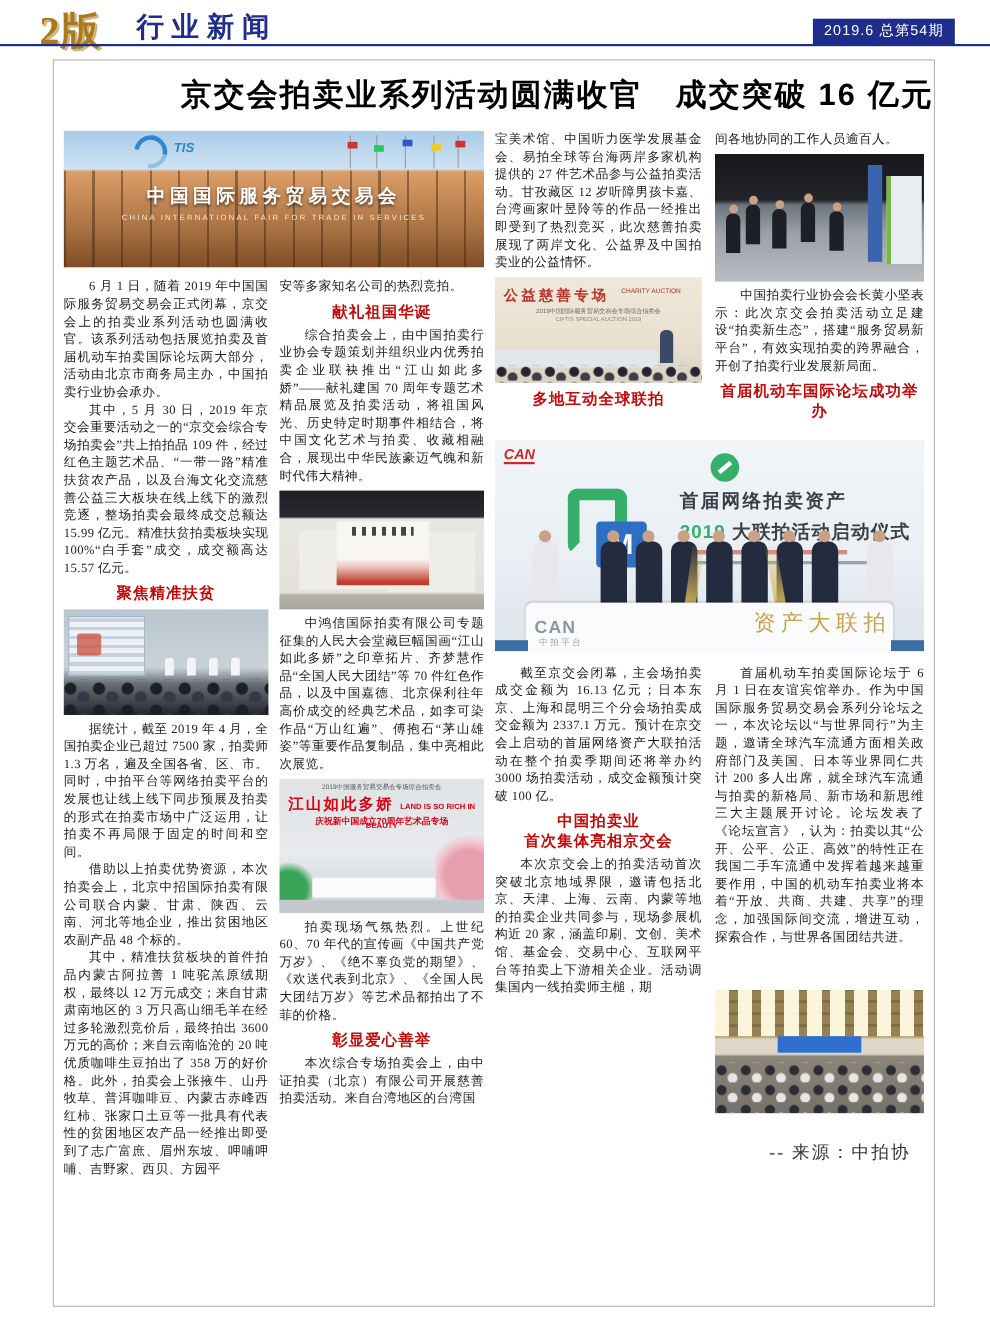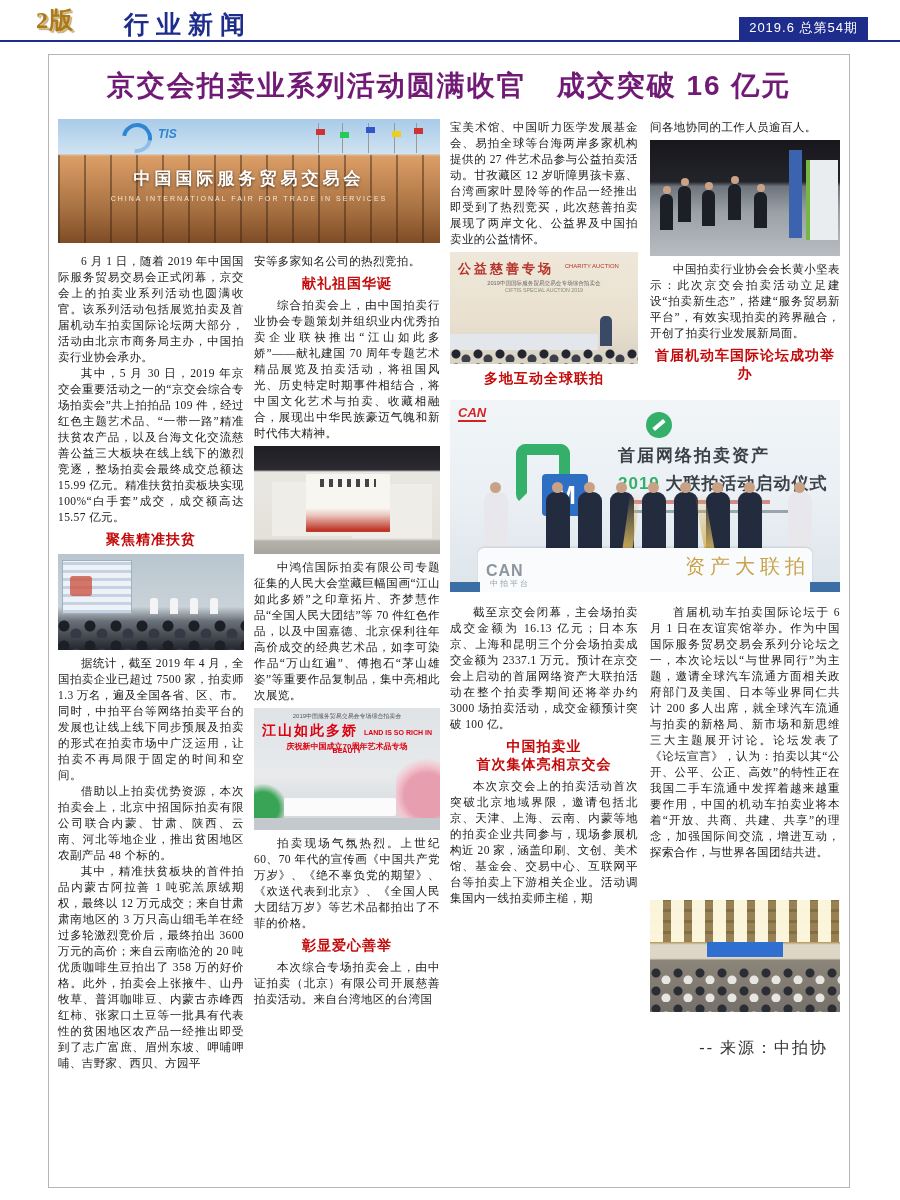--- a/index.html
+++ b/index.html
@@ -5,44 +5,44 @@
   * { box-sizing: border-box; }
   html,body { margin:0; padding:0; background:#ffffff; }
   .page {
     position:relative; width:900px; height:1200px; background:#fff;
     font-family:"Liberation Serif","DejaVu Serif",serif; overflow:hidden;
   }
 
   
   .masthead { position:absolute; left:0; top:0; width:900px; height:42px; }
   .page-num {
-    position:absolute; left:36px; top:4px; font-size:24px; font-weight:900;
+    position:absolute; left:36px; top:4px; font-size:36px; font-weight:900;
     font-family:"Liberation Serif",serif; color:#a9791f;
     text-shadow:1px 1px 0 #e3c06c, 2px 2px 1px rgba(90,60,10,.45); letter-spacing:1px;
   }
   .section-title {
     position:absolute; left:124px; top:8px; font-size:25px; font-weight:900;
     color:#1e2c8c; letter-spacing:7px; font-family:"Liberation Serif",serif;
   }
   .issue-badge {
     position:absolute; right:32px; top:17px; background:#1e2c8c; color:#fff;
     font-size:13px; padding:2px 10px 3px; font-family:"Liberation Sans",sans-serif;
     letter-spacing:1px;
   }
   .masthead-rule { position:absolute; left:0; top:40px; width:900px; height:2px; background:#1e2c8c; }
 
   
   .frame {
     position:absolute; left:48px; top:54px; width:802px; height:1134px;
     border:1px solid #b5b5b5; background:#fff; overflow:hidden;
   }
   .headline {
-    position:absolute; left:0; top:12px; width:100%; text-align:center;
+    position:absolute; left:0; top:12px; width:100%; text-align:right;
     font-family:"Liberation Sans","DejaVu Sans",sans-serif; font-weight:900;
-    font-size:28px; color:#701a75; letter-spacing:2px;
+    font-size:28px; color:#000000; letter-spacing:2px;
   }
 
   .col { position:absolute; }
   #col1    { left:9px;   top:198px; width:186px; }
   #col2    { left:205px; top:198px; width:186px; }
   #col3top { left:401px; top:64px;  width:188px; }
   #col4top { left:601px; top:64px;  width:190px; }
   #col3bot { left:401px; top:549px; width:188px; }
   #col4bot { left:601px; top:549px; width:190px; }
 
@@ -124,21 +124,21 @@
   #photo-jiangshan .t2 { position:absolute; left:0; top:33px; width:100%; text-align:center;
     color:#d01; font-weight:bold; font-size:8px; font-family:"Liberation Sans",sans-serif; }
   #photo-jiangshan .table { position:absolute; left:30px; right:44px; bottom:14px; height:18px; background:#fbfbfc; border-radius:2px; }
   #photo-jiangshan .pink { position:absolute; right:0; bottom:8px; width:44px; height:66px;
     background:radial-gradient(circle at 70% 60%, #e79fb0 0 45%, #f2c6cf 60%, transparent 75%); }
   #photo-jiangshan .green { position:absolute; left:0; bottom:10px; width:30px; height:40px;
     background:radial-gradient(circle at 30% 70%, #39a455 0 45%, transparent 70%); }
   #photo-jiangshan .floor { position:absolute; left:0; bottom:0; width:100%; height:12px; background:#c3c9cd; }
 
   
-  #photo-charity { height:112px; background:linear-gradient(180deg,#efe8da 0%,#e9e0cf 60%,#d8d2c4 100%); }
+  #photo-charity { height:96px; background:linear-gradient(180deg,#efe8da 0%,#e9e0cf 60%,#d8d2c4 100%); }
   #photo-charity .t1 { position:absolute; left:8px; top:8px; color:#b5342c; font-weight:900;
     font-size:13px; letter-spacing:3px; font-family:"Liberation Serif",serif; }
   #photo-charity .t1en { position:absolute; right:14px; top:10px; color:#b5342c; font-size:7px;
     font-family:"Liberation Sans",sans-serif; transform:scale(.85); }
   #photo-charity .t2 { position:absolute; left:0; top:26px; width:100%; text-align:center; color:#666;
     font-size:7px; font-family:"Liberation Sans",sans-serif; transform:scale(.8); }
   #photo-charity .t3 { position:absolute; left:0; top:35px; width:100%; text-align:center; color:#8a8a7a;
     font-size:7px; font-family:"Liberation Sans",sans-serif; transform:scale(.75); }
   #photo-charity .table { position:absolute; left:0; right:40px; bottom:14px; height:16px; background:#e3e7ec; }
   #photo-charity .host { position:absolute; right:26px; bottom:18px; width:12px; height:30px;

